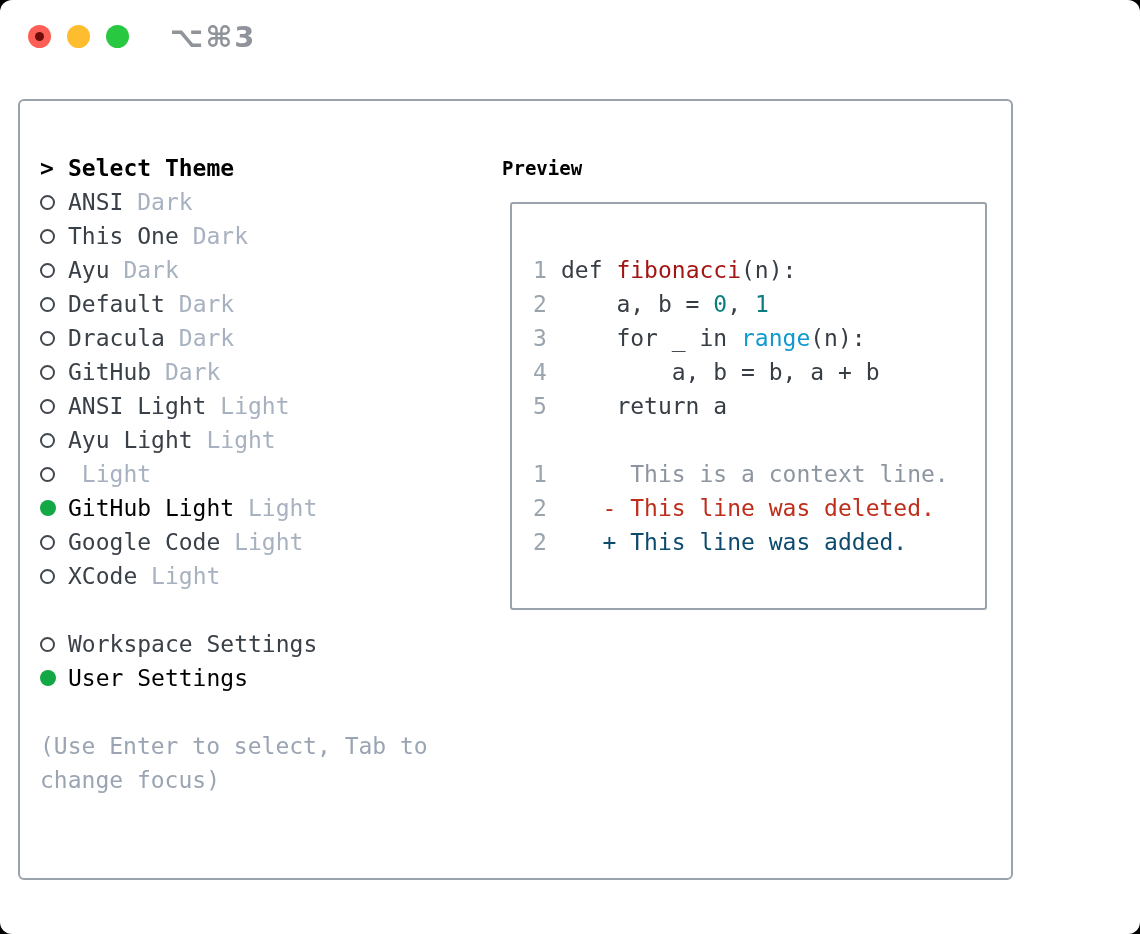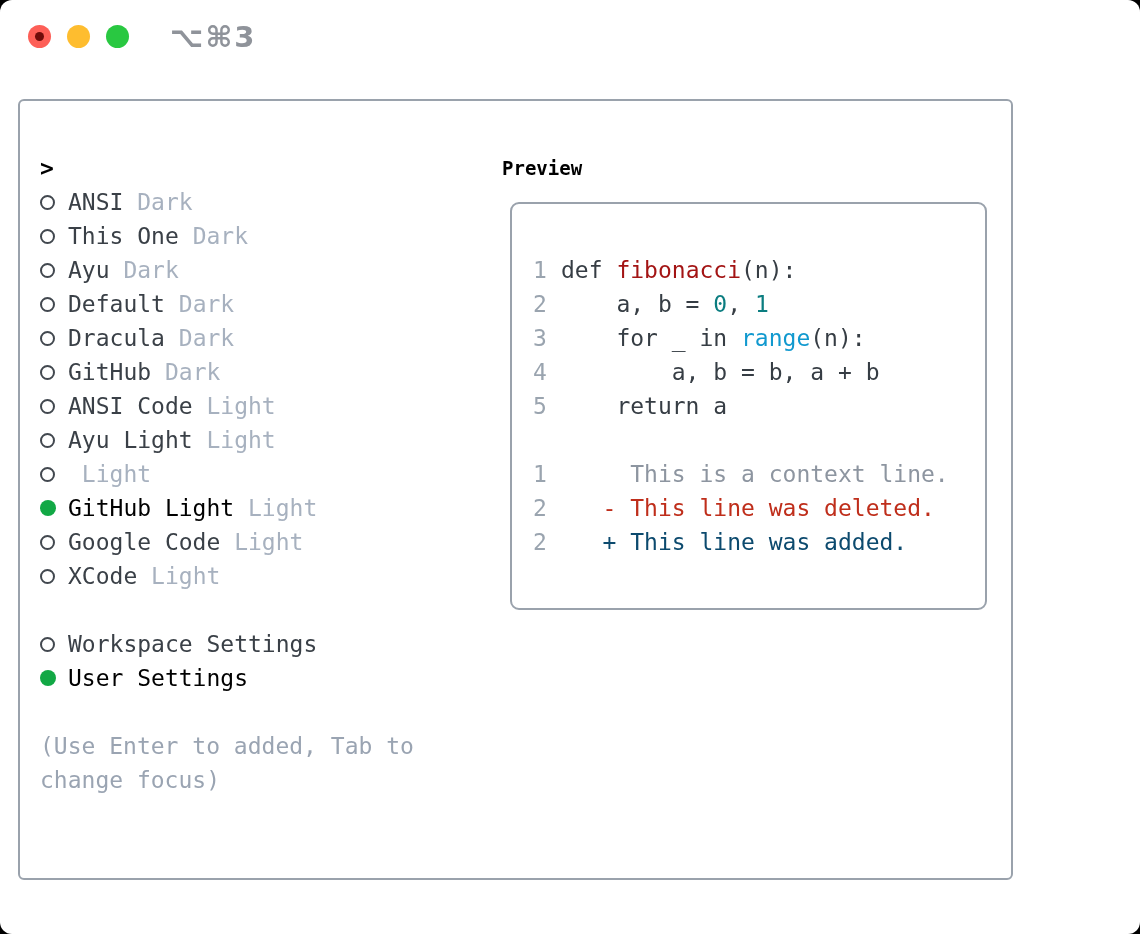--- a/index.html
+++ b/index.html
@@ -41,21 +41,21 @@
   .badge{color:#a7b1bf}
   .spacer{height:34px}
   .help-line{height:34px;line-height:34px;color:#9aa4b2;white-space:pre}
   
   .preview-title{
     position:absolute;left:482px;top:50px;height:34px;line-height:34px;
     font-size:19px;font-weight:700;color:#000;
   }
   .pbox{
     position:absolute;left:490px;top:101px;width:473px;height:404px;
-    border:2px solid #9aa2ac;border-radius:9px;background:#fff;overflow:hidden;
+    border:2px solid #9aa2ac;border-radius:3px;background:#fff;overflow:hidden;
   }
   .code{padding:49px 0 0 21px;font-size:23px;line-height:34px;white-space:pre}
   .cl{height:34px}
   .ln{display:inline-block;width:28px;color:#9aa4af}
   .k{color:#363d44}
   .p{color:#363d44}
   .t{color:#a31414}
   .n{color:#0b7d80}
   .b{color:#1199cf}
   .ctx{color:#8d95a0}
@@ -74,48 +74,49 @@
     <div class="light yellow"></div>
     <div class="light green"></div>
   </div>
   <div class="shortcut">⌥⌘3</div>
 
   <div class="panel">
 
     <div class="menu">
       <div class="mrow">
         <span class="marker"><span class="cursor">&gt;</span></span>
+        <span class="hdr">Select Theme</span>
       </div>
 
       <div>
           <div class="mrow"><span class="marker"><span class="dot"></span></span><span class="item-name">ANSI</span><span class="badge"> Dark</span></div>
           <div class="mrow"><span class="marker"><span class="dot"></span></span><span class="item-name">This One</span><span class="badge"> Dark</span></div>
           <div class="mrow"><span class="marker"><span class="dot"></span></span><span class="item-name">Ayu</span><span class="badge"> Dark</span></div>
           <div class="mrow"><span class="marker"><span class="dot"></span></span><span class="item-name">Default</span><span class="badge"> Dark</span></div>
           <div class="mrow"><span class="marker"><span class="dot"></span></span><span class="item-name">Dracula</span><span class="badge"> Dark</span></div>
           <div class="mrow"><span class="marker"><span class="dot"></span></span><span class="item-name">GitHub</span><span class="badge"> Dark</span></div>
-          <div class="mrow"><span class="marker"><span class="dot"></span></span><span class="item-name">ANSI Code</span><span class="badge"> Light</span></div>
+          <div class="mrow"><span class="marker"><span class="dot"></span></span><span class="item-name">ANSI Light</span><span class="badge"> Light</span></div>
           <div class="mrow"><span class="marker"><span class="dot"></span></span><span class="item-name">Ayu Light</span><span class="badge"> Light</span></div>
           <div class="mrow"><span class="marker"><span class="dot"></span></span><span class="badge"> Light</span></div>
           <div class="mrow"><span class="marker"><span class="dot sel"></span></span><span class="item-name sel">GitHub Light</span><span class="badge"> Light</span></div>
           <div class="mrow"><span class="marker"><span class="dot"></span></span><span class="item-name">Google Code</span><span class="badge"> Light</span></div>
           <div class="mrow"><span class="marker"><span class="dot"></span></span><span class="item-name">XCode</span><span class="badge"> Light</span></div>
         </div>
 
       <div class="spacer"></div>
 
 
       <div>
           <div class="mrow"><span class="marker"><span class="dot"></span></span><span class="item-name">Workspace Settings</span></div>
           <div class="mrow"><span class="marker"><span class="dot sel"></span></span><span class="item-name sel">User Settings</span></div>
         </div>
 
       <div class="spacer"></div>
 
-      <div class="help-line">(Use Enter to added, Tab to</div>
+      <div class="help-line">(Use Enter to select, Tab to</div>
       <div class="help-line">change focus)</div>
     </div>
 
     <div class="preview-title">Preview</div>
 
     <div class="pbox">
       <div class="code"><div class="cl"><span class="ln">1</span><span class="k">def </span><span class="t">fibonacci</span><span class="p">(n):</span></div><div class="cl"><span class="ln">2</span><span class="p">    a, b = </span><span class="n">0</span><span class="p">, </span><span class="n">1</span></div><div class="cl"><span class="ln">3</span><span class="p">    for _ in </span><span class="b">range</span><span class="p">(n):</span></div><div class="cl"><span class="ln">4</span><span class="p">        a, b = b, a + b</span></div><div class="cl"><span class="ln">5</span><span class="p">    return a</span></div><div class="cl"><span class="ln"></span></div><div class="cl"><span class="ln">1</span><span class="ctx">     This is a context line.</span></div><div class="cl"><span class="ln">2</span><span class="del">   - This line was deleted.</span></div><div class="cl"><span class="ln">2</span><span class="add">   + This line was added.</span></div></div>
     </div>
 
   </div>

